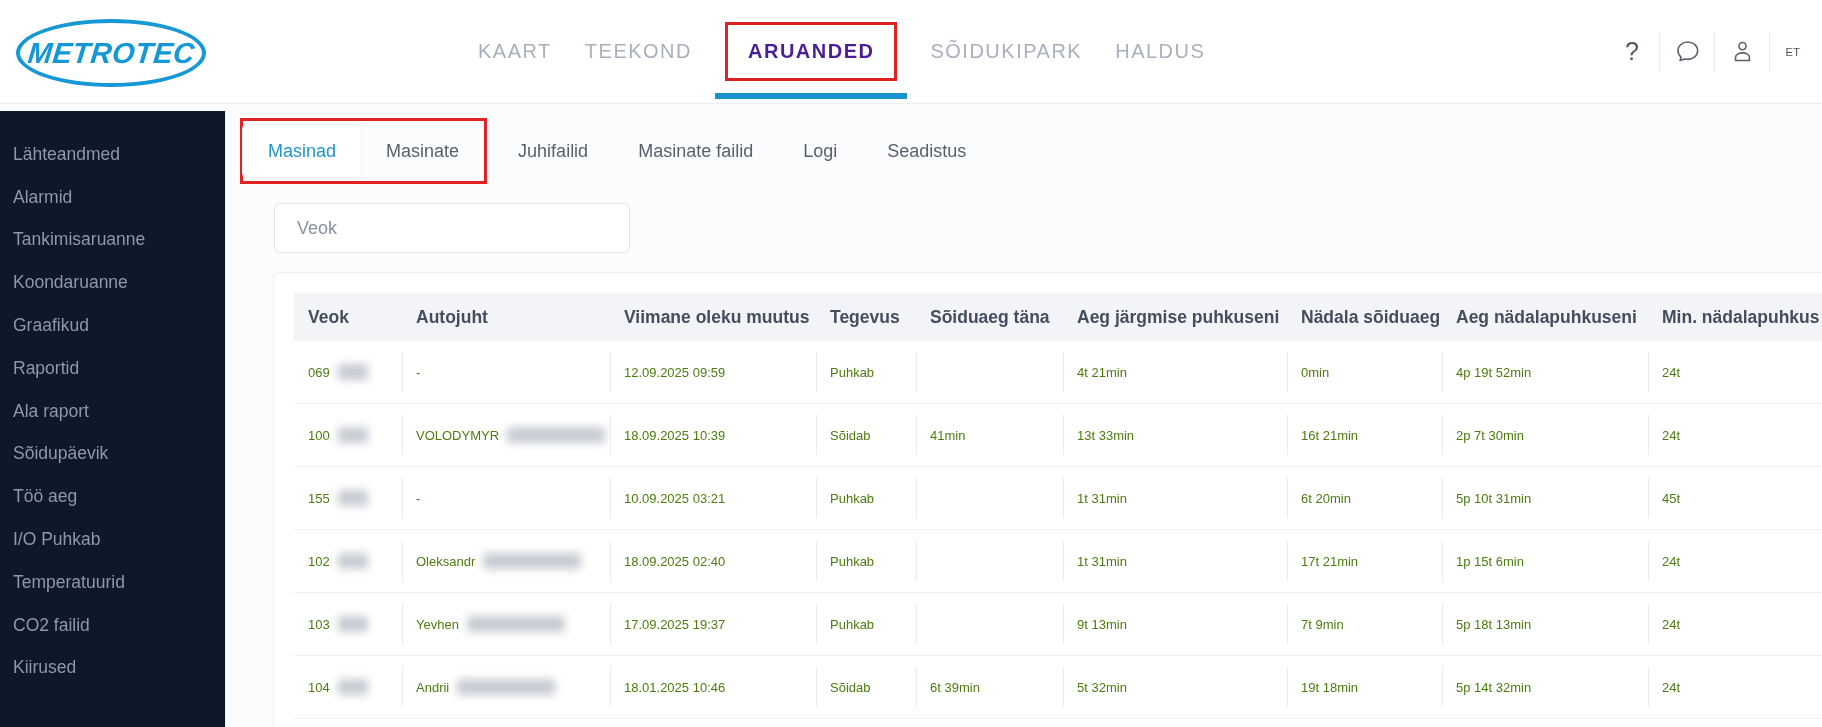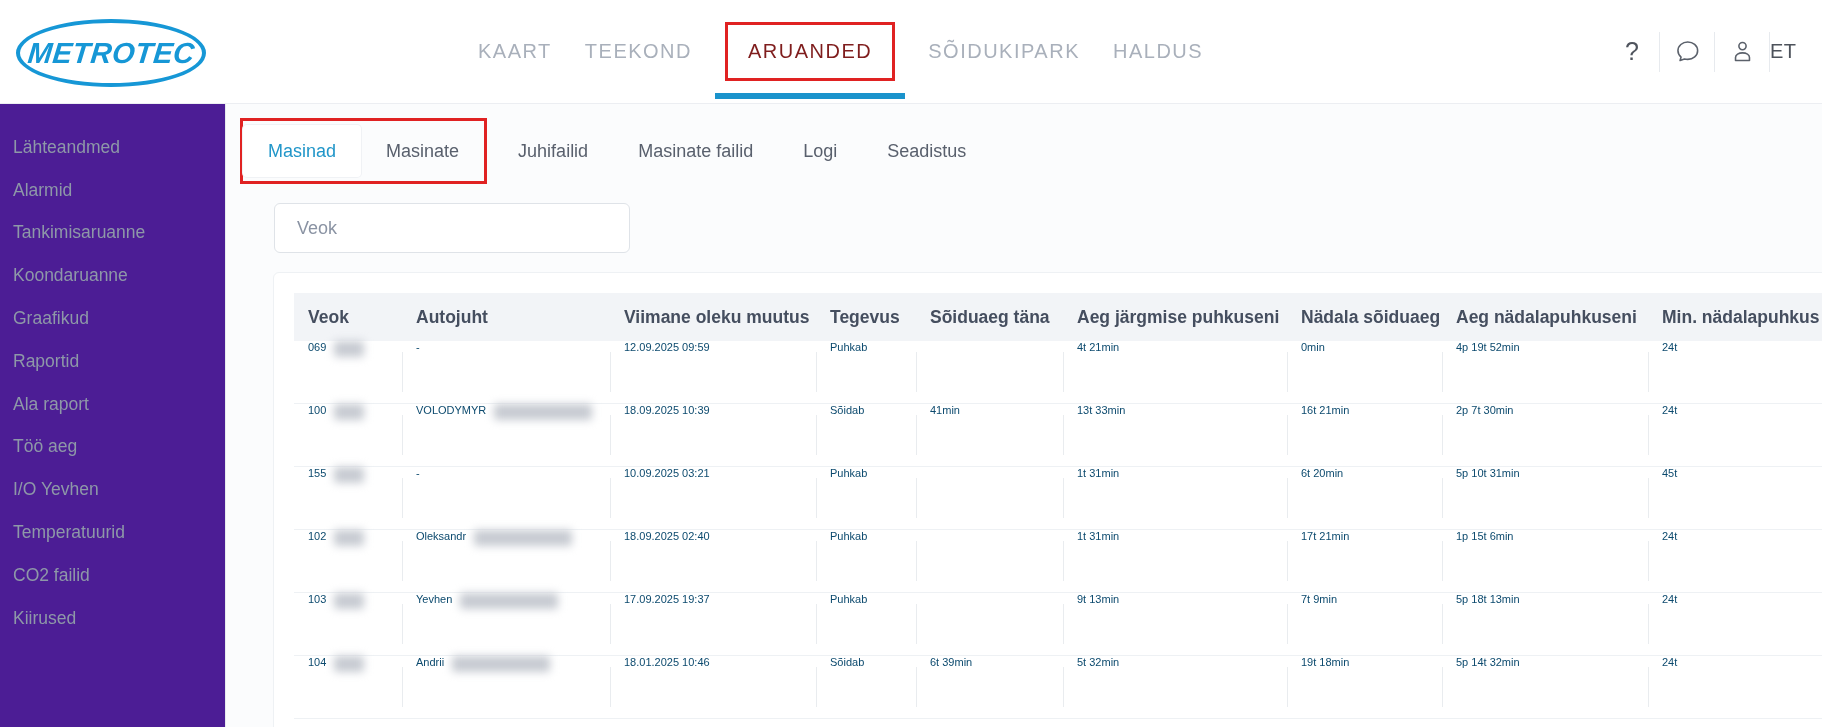--- a/index.html
+++ b/index.html
@@ -22,46 +22,46 @@
     color:#1697d6;font-weight:bold;font-style:italic;font-size:29px;letter-spacing:.5px;
     transform:skewX(-6deg);
   }
   .top-nav{
     position:absolute;left:478px;top:0;height:103px;
     display:flex;align-items:center;gap:33px;
   }
   .nav-item{
     color:#a9b0bb;font-size:20px;letter-spacing:1.5px;cursor:pointer;white-space:nowrap;
   }
-  .nav-item.active{color:#7f1d1d;font-weight:normal;}
+  .nav-item.active{color:#4c1d95;font-weight:bold;}
   .nav-item.annotated{
     border:3px solid #e02222;padding:15px 20px;position:relative;
   }
   .nav-underline{
     position:absolute;left:-13px;right:-13px;top:calc(100% + 15px);height:6px;
     background:#1a93cc;
   }
   .header-right{
     position:absolute;right:6px;top:0;height:103px;
     display:flex;align-items:center;
   }
   .hicon{
     width:54px;text-align:center;color:#5b616b;cursor:pointer;
     display:flex;align-items:center;justify-content:center;
   }
   .hicon.help{font-size:25px;font-weight:400;color:#4f545d;}
   .hicon svg{display:block;}
   .vsep{width:1px;height:40px;background:#e7eaee;}
   .lang{
-    font-size:20px;color:#4d525b;width:46px;cursor:pointer;letter-spacing:.5px;
+    font-size:11px;color:#4d525b;width:46px;text-align:center;cursor:pointer;letter-spacing:.5px;
   }
   
   .sidebar{
-    position:absolute;top:104px;left:0;width:225px;bottom:0;
-    background:#4c1d95;border-right:1px solid #e7eaee;
+    position:absolute;top:111px;left:0;width:225px;bottom:0;
+    background:#0f172a;border-right:1px solid #e7eaee;
   }
   .side-list{padding-top:22px;}
   .side-item{
     display:flex;align-items:center;height:42.8px;padding-left:13px;
     color:#8e98a8;font-size:17.5px;cursor:pointer;white-space:nowrap;
   }
   .side-item.active{color:#1790c8;}
   .side-item.active .side-label{
     border:3px solid #e02222;padding:5px 14px 5px 6px;margin-left:-9px;
   }
@@ -102,22 +102,22 @@
     margin:20px 0 0 20px;background:#f2f4f7;height:48px;align-items:center;
   }
   .th{
     font-weight:bold;color:#454e5f;font-size:17.5px;padding-left:14px;white-space:nowrap;
   }
   .tbody{margin-left:20px;}
   .trow{
     height:62px;align-items:stretch;border-bottom:1px solid #eef1f4;
   }
   .td{
-    padding-left:14px;color:#0c4a6e;font-size:11px;position:relative;
-    display:flex;white-space:nowrap;
+    padding-left:14px;color:#4d7c0f;font-size:13px;position:relative;
+    display:flex;align-items:center;white-space:nowrap;
   }
   .td + .td::before{
     content:"";position:absolute;left:0;top:11px;bottom:11px;width:1px;background:#e9ecef;
   }
   .redacted{
     display:inline-block;height:16px;border-radius:2px;background:#c7cbd2;
     filter:blur(4px);margin-left:8px;
   }
   .redacted.sm{width:30px;}
   .redacted.lg{width:98px;}
@@ -188,24 +188,27 @@
       <div class="side-item">
     <span class="side-label">Graafikud</span>
   </div>
       <div class="side-item">
     <span class="side-label">Raportid</span>
   </div>
       <div class="side-item">
     <span class="side-label">Ala raport</span>
   </div>
       <div class="side-item">
+    <span class="side-label">Sõidupäevik</span>
+  </div>
+      <div class="side-item">
     <span class="side-label">Töö aeg</span>
   </div>
       <div class="side-item">
-    <span class="side-label">I/O Yevhen</span>
+    <span class="side-label">I/O Puhkab</span>
   </div>
       <div class="side-item">
     <span class="side-label">Temperatuurid</span>
   </div>
       <div class="side-item">
     <span class="side-label">CO2 failid</span>
   </div>
       <div class="side-item">
     <span class="side-label">Kiirused</span>
   </div>

